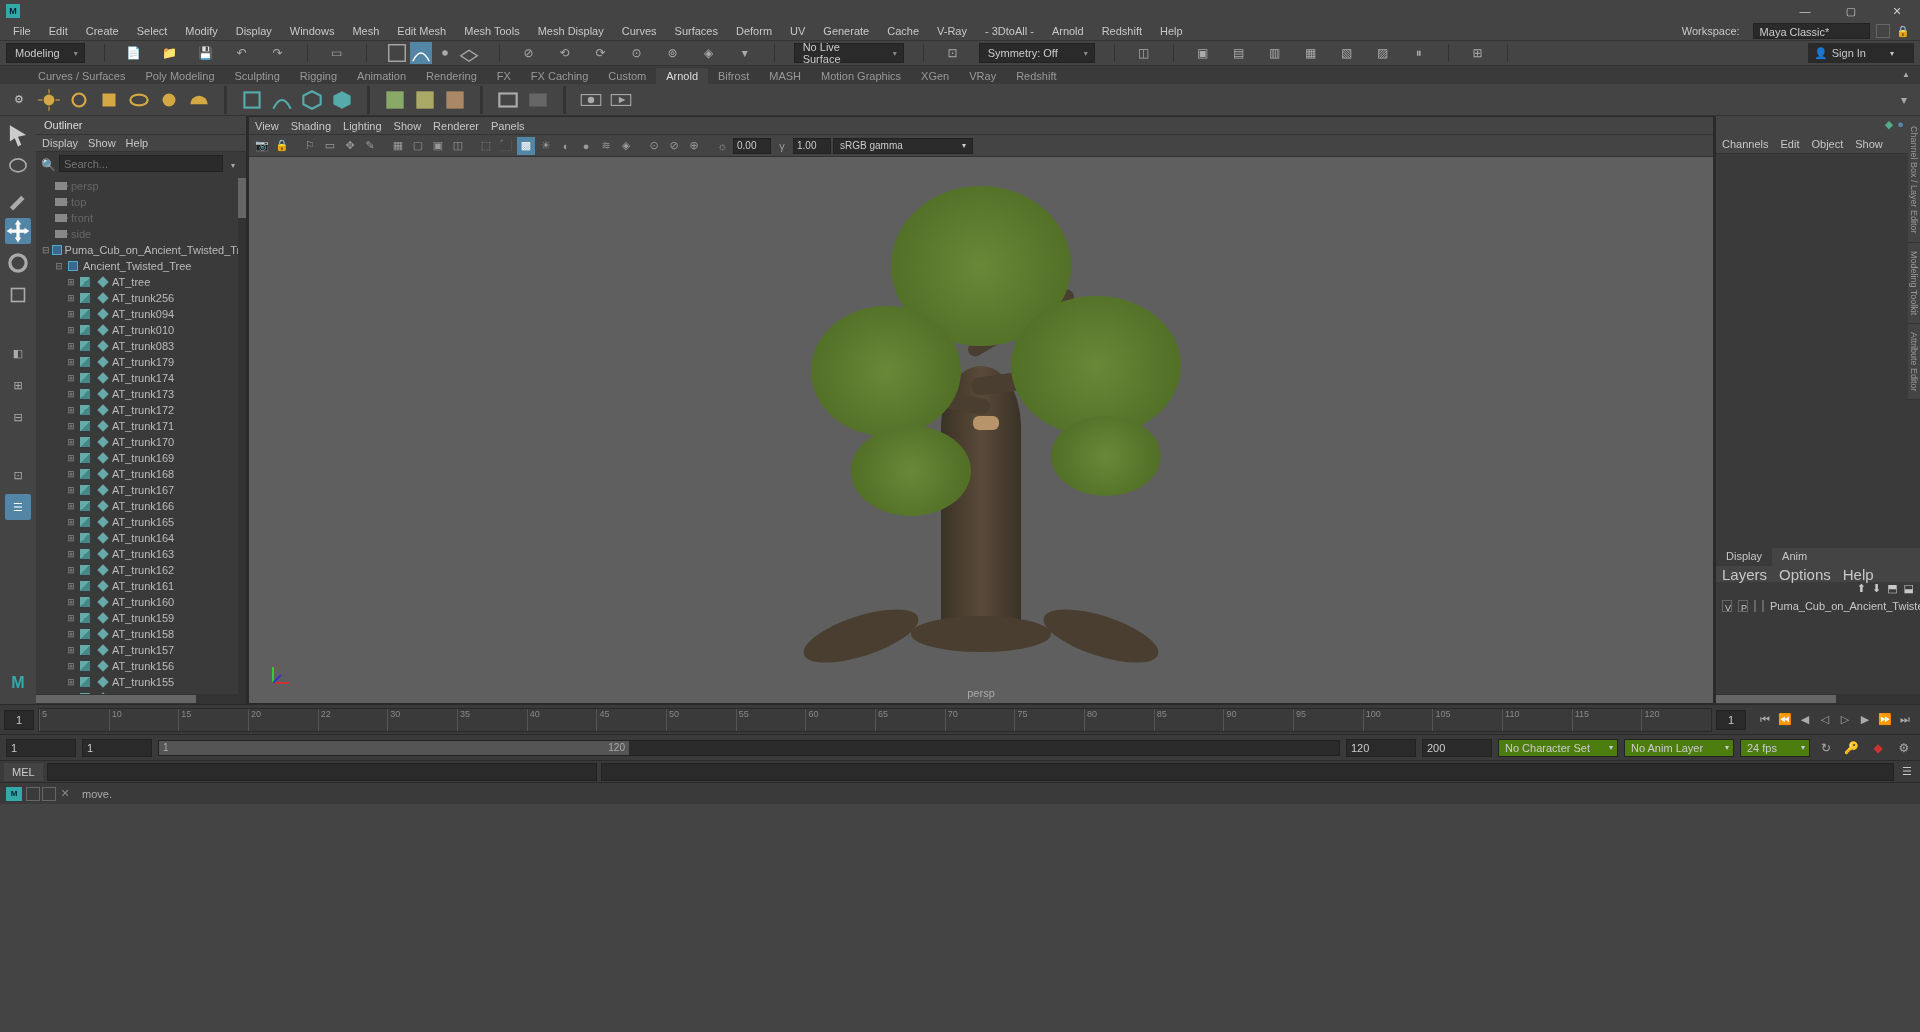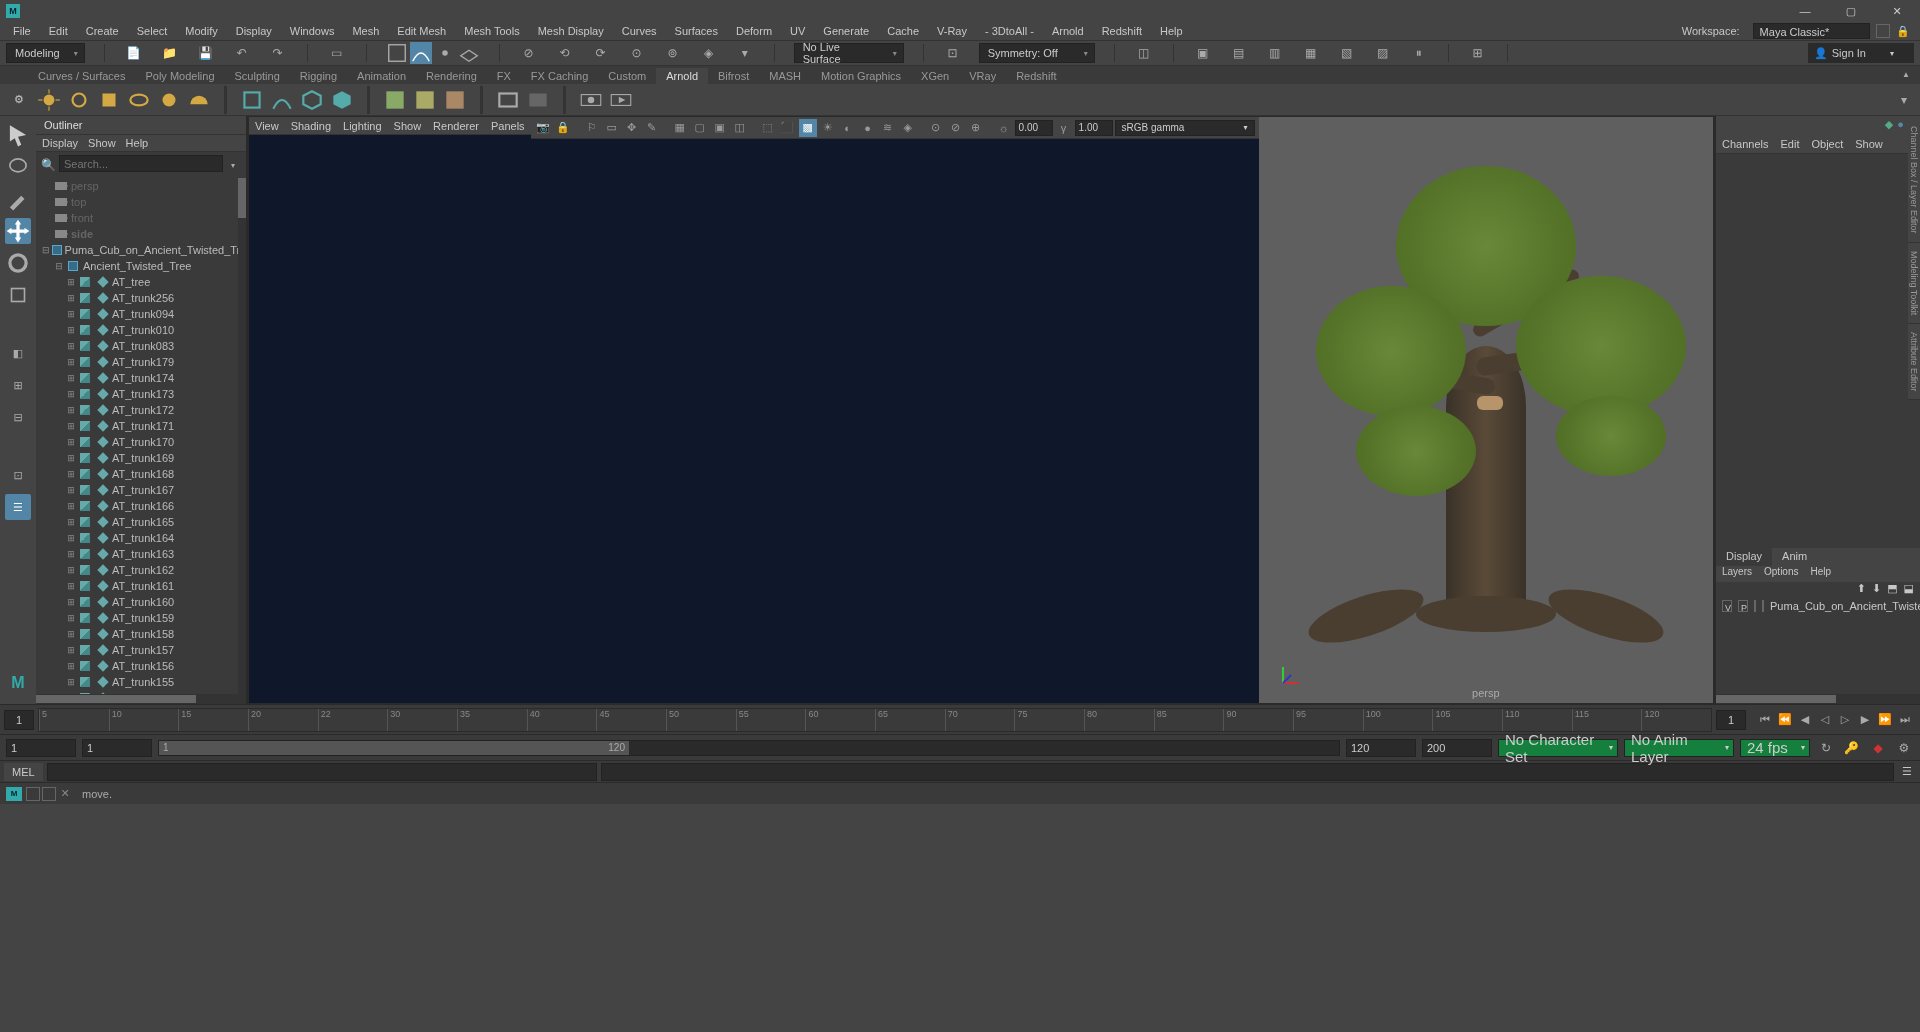--- a/index.html
+++ b/index.html
@@ -42,56 +42,56 @@
 .tree-thumb { position:absolute; right:0; top:0; width:8px; height:40px; background:#666; }
 .node { display:flex; align-items:center; height:16px; padding-left:6px; font-size:11px; color:#bbb; white-space:nowrap; }
 .node.dim { color:#666; }
 .exp { width:10px; text-align:center; margin-right:2px; color:#888; font-size:9px; }
 .nic { width:14px; height:12px; margin-right:3px; display:inline-flex; align-items:center; justify-content:center; }
 .cam-ic { width:12px; height:8px; background:#888; position:relative; }
 .cam-ic::after { content:""; position:absolute; right:-4px; top:1px; border:3px solid transparent; border-left-color:#888; }
 .grp-ic { width:10px; height:10px; border:1px solid #5ac; background:#3a6a8a; }
 .mesh-ic { width:10px; height:10px; background:linear-gradient(135deg,#6aa 50%,#488 50%); }
 .mesh-ic2 { width:8px; height:8px; background:#6aa; transform:rotate(45deg); margin-left:1px; }
-.viewport { flex:1; background:#0f172a; display:flex; position:relative; border:1px solid #2a2a2a; }
+.viewport { flex:1; background:#701a75; display:flex; flex-direction:column; position:relative; border:1px solid #2a2a2a; }
 .vp-menu { height:18px; background:#444; display:flex; align-items:center; padding:0 6px; gap:12px; font-size:11px; border-bottom:1px solid #333; }
 .vp-tools { height:22px; background:#444; display:flex; align-items:center; padding:0 4px; gap:2px; border-bottom:1px solid #333; }
 .vp-ico { width:18px; height:18px; display:flex; align-items:center; justify-content:center; color:#999; }
 .vp-fld { background:#2a2a2a; border:1px solid #222; width:38px; height:16px; font-size:10px; color:#ccc; padding:0 3px; display:flex; align-items:center; }
 .vp-dd { background:#2a2a2a; border:1px solid #222; height:16px; font-size:10px; color:#ccc; padding:0 24px 0 6px; display:flex; align-items:center; position:relative; width:140px; }
 .vp-dd::after { content:"▾"; position:absolute; right:6px; font-size:8px; }
 .canvas { flex:1; background:#5f5f5f; position:relative; overflow:hidden; }
 .axis { position:absolute; left:18px; bottom:14px; width:28px; height:28px; }
 .persp-lbl { position:absolute; bottom:4px; left:50%; transform:translateX(-50%); color:#aaa; font-size:11px; }
 .right-panel { width:206px; background:#3a3a3a; display:flex; flex-direction:column; border-left:2px solid #2a2a2a; }
 .rp-icons { height:18px; display:flex; justify-content:flex-end; gap:4px; padding:2px 6px; background:#444; }
 .rp-tabs { height:20px; background:#444; display:flex; align-items:center; gap:12px; padding:0 6px; font-size:11px; border-bottom:1px solid #333; }
 .rp-body { flex:1; background:#3a3a3a; }
 .rp-bot-tabs { height:18px; background:#444; display:flex; font-size:11px; }
 .rp-bot-tab { padding:2px 10px; }
 .rp-bot-tab.active { background:#3a3a3a; }
-.rp-opts { height:16px; display:flex; gap:12px; padding:0 6px; font-size:10px; background:#444; }
+.rp-opts { height:16px; display:flex; gap:12px; padding:0 6px; font-size:15px; background:#444; }
 .rp-iconrow { height:16px; display:flex; justify-content:flex-end; gap:6px; padding:0 6px; }
 .layer-row { display:flex; align-items:center; gap:6px; padding:2px 6px; font-size:11px; }
 .layer-sw { width:14px; height:12px; border:1px solid #666; }
 .layer-red { background:#c33; }
 .side-tabs { position:absolute; right:0; top:118px; width:12px; display:flex; flex-direction:column; }
 .side-tab { writing-mode:vertical-rl; font-size:9px; padding:8px 1px; background:#444; color:#999; border-bottom:1px solid #333; }
 .timeline { height:30px; background:#3a3a3a; display:flex; align-items:center; border-top:1px solid #2a2a2a; }
 .tl-fld { background:#2a2a2a; border:1px solid #222; width:30px; height:20px; margin:0 4px; color:#ccc; display:flex; align-items:center; justify-content:center; font-size:11px; }
 .ruler { flex:1; height:24px; background:#3a3a3a; position:relative; border:1px solid #2a2a2a; }
 .ticks { position:absolute; top:0; left:0; right:0; height:100%; display:flex; }
 .tick { flex:1; border-left:1px solid #555; font-size:9px; color:#888; padding-left:2px; }
 .playback { display:flex; gap:2px; margin:0 6px; }
 .pb { width:18px; height:18px; display:flex; align-items:center; justify-content:center; color:#aaa; }
 .range-row { height:26px; background:#3a3a3a; display:flex; align-items:center; gap:6px; padding:0 6px; border-top:1px solid #2a2a2a; }
 .rfld { background:#2a2a2a; border:1px solid #222; width:70px; height:18px; color:#ccc; padding:0 4px; font-size:11px; display:flex; align-items:center; }
 .slider { flex:1; height:16px; background:#2a2a2a; border:1px solid #222; position:relative; }
 .slider-thumb { position:absolute; left:0; top:0; width:470px; height:100%; background:#555; display:flex; align-items:center; justify-content:space-between; padding:0 4px; font-size:10px; color:#aaa; }
-.rdd { background:#15803d; border:1px solid #222; height:18px; padding:0 18px 0 6px; font-size:15px; color:#ccc; display:flex; align-items:center; position:relative; }
+.rdd { background:#4d7c0f; border:1px solid #222; height:18px; padding:0 18px 0 6px; font-size:11px; color:#ccc; display:flex; align-items:center; position:relative; }
 .rdd::after { content:"▾"; position:absolute; right:4px; font-size:8px; }
 .cmdline { height:22px; background:#3a3a3a; display:flex; align-items:center; border-top:1px solid #2a2a2a; }
 .mel { background:#444; padding:2px 8px; font-size:11px; color:#ccc; height:18px; margin-left:4px; display:flex; align-items:center; }
 .cmd-in { flex:0 0 550px; height:18px; background:#2a2a2a; border:1px solid #222; margin-left:4px; }
 .cmd-out { flex:1; height:18px; background:#2a2a2a; border:1px solid #222; margin-left:4px; }
 .cmd-ico { width:18px; height:18px; margin:0 4px; display:flex; align-items:center; justify-content:center; }
 .statusbar { height:22px; background:#3a3a3a; display:flex; align-items:center; padding:0 6px; font-size:11px; color:#aaa; border-top:1px solid #2a2a2a; }
 .stat-ico { width:16px; height:14px; background:#3aa; margin-right:4px; display:flex; align-items:center; justify-content:center; font-size:8px; color:#023; font-weight:bold; }
 .stat-tab { width:14px; height:14px; border:1px solid #666; margin-right:2px; }
 .stat-x { width:14px; height:14px; display:flex; align-items:center; justify-content:center; margin-right:10px; color:#888; }
@@ -400,21 +400,21 @@
         </div>
     <div class="node dim" style="padding-left: 18px;"><span class="nic">
             <span class="cam-ic"></span>
           </span>persp</div>
         <div class="node dim" style="padding-left: 18px;"><span class="nic">
             <span class="cam-ic"></span>
           </span>top</div>
         <div class="node dim" style="padding-left: 18px;"><span class="nic">
             <span class="cam-ic"></span>
           </span>front</div>
-        <div class="node dim" style="padding-left: 18px; font-weight: bold;"><span class="nic">
+        <div class="node dim" style="padding-left: 18px;"><span class="nic">
             <span class="cam-ic"></span>
           </span>side</div>
         <div class="node" style="padding-left: 6px;"><span class="exp">⊟</span><span class="nic">
             <span class="grp-ic"></span>
           </span>Puma_Cub_on_Ancient_Twisted_Tree_</div>
         <div class="node" style="padding-left: 18px;"><span class="exp">⊟</span><span class="nic">
             <span class="grp-ic"></span>
           </span>Ancient_Twisted_Tree</div>
         <div class="node" style="padding-left: 30px;"><span class="exp">⊞</span><span class="nic">
             <span class="mesh-ic"></span>

